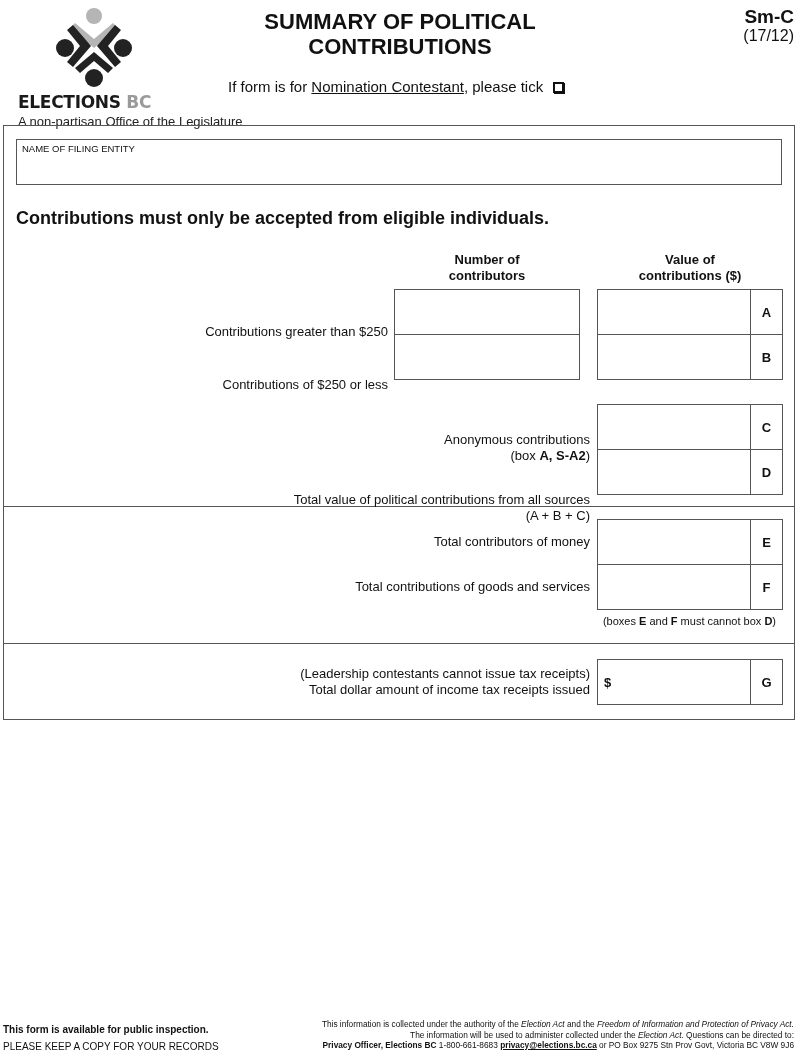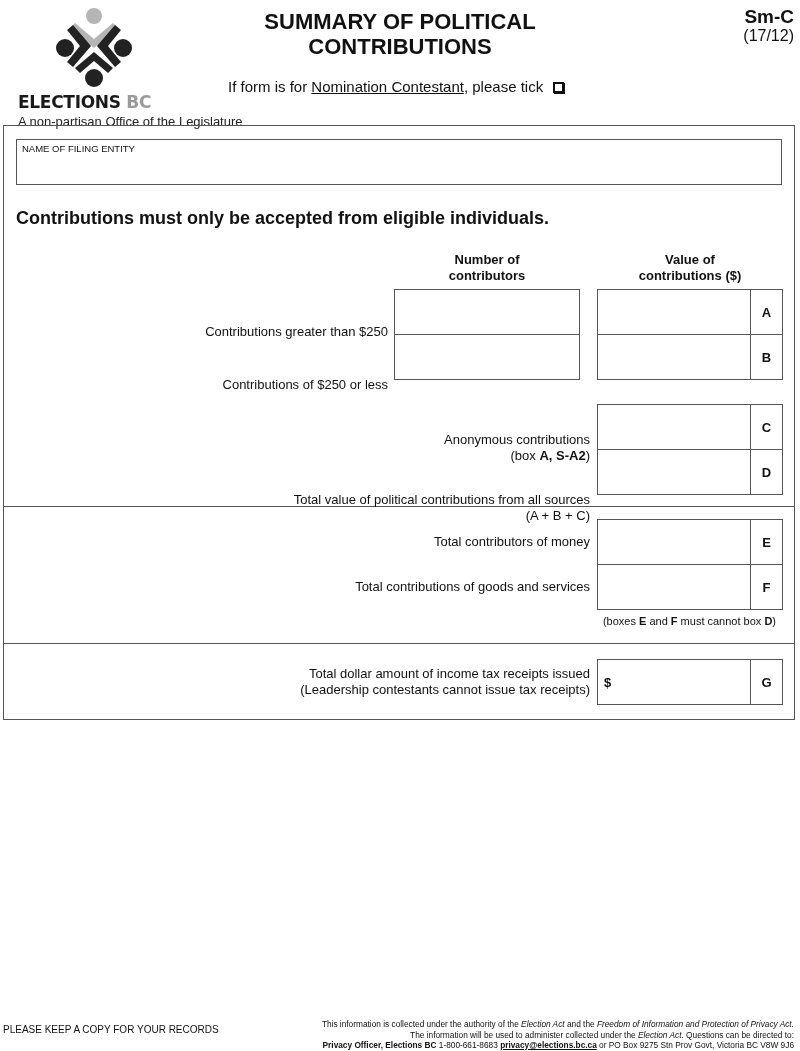--- a/index.html
+++ b/index.html
@@ -145,31 +145,32 @@
 <div class="abs valbox" style="left:597px; top:564px;">
   <div class="field"></div>
   <div class="letter">F</div>
 </div>
 
 <div class="abs note" style="right:24px; top:615px;">
   <span>(boxes </span><b>E</b><span> and </span><b>F</b><span> must cannot box </span><b>D</b><span>)</span>
 </div>
 
 <div class="abs rowlabel" style="right:210px; top:666px;">
+  <div>(Leadership contestants cannot issue tax receipts)</div>
   <div>Total dollar amount of income tax receipts issued</div>
-  <div>(Leadership contestants cannot issue tax receipts)</div>
 </div>
 <div class="abs valbox" style="left:597px; top:659px;">
   <div class="field">
       <span>$</span>
     </div>
   <div class="letter">G</div>
 </div>
 
 <div class="abs foot-left">
+  <div class="b">This form is available for public inspection.</div>
   <div>PLEASE KEEP A COPY FOR YOUR RECORDS</div>
 </div>
 
 <div class="abs foot-right">
   <div><span>This information is collected under the authority of the </span><i>Election Act</i><span> and the </span><i>Freedom of Information and Protection of Privacy Act.</i></div>
   <div><span>The information will be used to administer collected under the </span><i>Election Act</i><span>. Questions can be directed to:</span></div>
   <div><b>Privacy Officer, Elections BC</b><span> 1-800-661-8683 </span><u>privacy@elections.bc.ca</u><span> or PO Box 9275 Stn Prov Govt, Victoria BC V8W 9J6</span></div>
 </div>
 
 </body></html>

